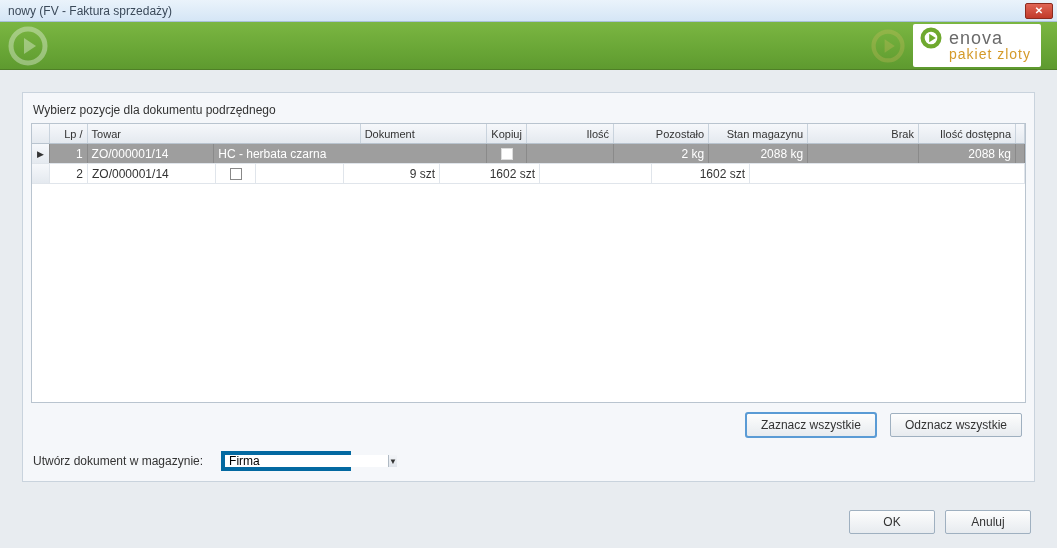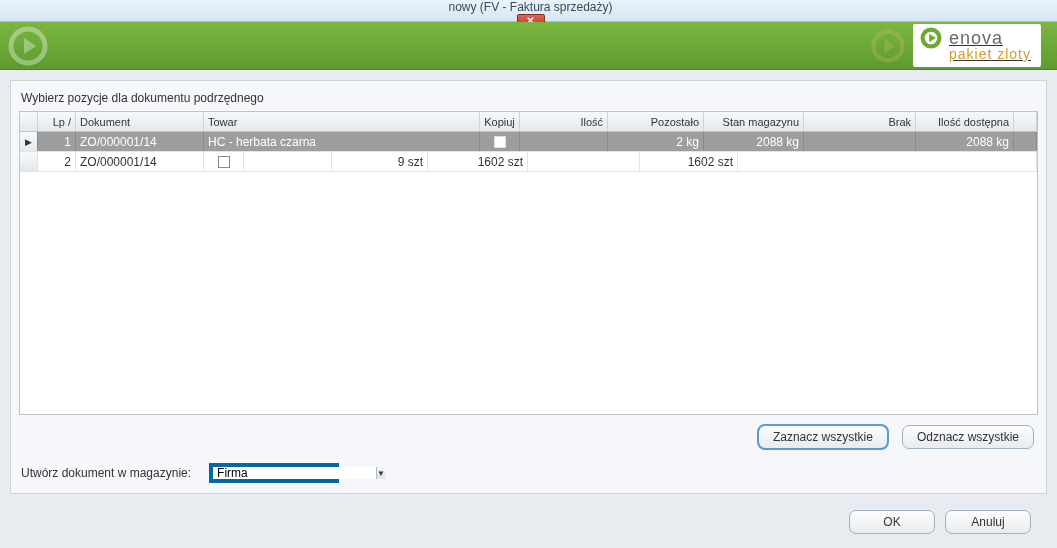--- a/index.html
+++ b/index.html
@@ -16,21 +16,20 @@
   }
   
   .titlebar {
     height: 22px;
     background: linear-gradient(to bottom, #eaf3fb, #d5e6f6);
     border-bottom: 1px solid #a9c1d9;
     display: flex;
     align-items: center;
     padding: 0 4px 0 8px;
     justify-content: space-between;
-    flex-direction: column;
   }
   .title-text { color: #3b4a5a; font-size: 12px; }
   .close-btn {
     width: 28px; height: 16px;
     background: linear-gradient(to bottom, #e06555, #c13a2a);
     border: 1px solid #8b2b1f;
     border-radius: 2px;
     color: #fff;
     display: flex; align-items: center; justify-content: center;
     font-size: 10px; font-weight: bold;
@@ -53,31 +52,30 @@
   .play-logo-left svg { opacity: 0.35; }
   .logo-right {
     display: flex; align-items: center; gap: 8px;
   }
   .enova-logo {
     background: #fff;
     padding: 5px 10px 6px 36px;
     border-radius: 2px;
     position: relative;
     line-height: 1;
-    text-decoration: underline;
   }
   .enova-logo .en-o {
     position: absolute; left: 6px; top: 2px;
     width: 24px; height: 24px;
   }
   .enova-text { font-size: 18px; color: #6a6a6a; letter-spacing: 1px; }
   .enova-sub { font-size: 14px; color: #d49a2a; letter-spacing: 1px; display:block; text-align:right; }
   
   .main-panel {
-    margin: 10px;
+    margin: 22px;
     background: #f5f7fa;
     border: 1px solid #c9d3dd;
     padding: 8px;
     flex: 1;
     display: flex;
     flex-direction: column;
   }
   .instruction {
     font-size: 12px;
     color: #333;
@@ -157,21 +155,21 @@
     display: flex;
     justify-content: flex-end;
     gap: 14px;
     padding: 10px 4px 4px 4px;
   }
   .btn {
     min-width: 130px;
     height: 24px;
     background: linear-gradient(to bottom,#fdfdfd,#e7ebef);
     border: 1px solid #9fb0c0;
-    border-radius: 7px;
+    border-radius: 2px;
     font-size: 12px;
     color: #333;
     cursor: pointer;
     padding: 0 14px;
   }
   .btn.focused {
     outline: 2px solid #5a9bd5;
     outline-offset: -1px;
   }
   
@@ -249,22 +247,22 @@
   </div>
 </div>
 
 <div class="main-panel">
   <div class="instruction">Wybierz pozycje dla dokumentu podrzędnego</div>
 
   <div class="grid-wrap">
     <div class="grid-header">
       <div class="cell col-handle"></div>
       <div class="cell col-lp">Lp /</div>
+      <div class="cell col-towar">Towar</div>
       <div class="cell col-doc">Dokument</div>
-      <div class="cell col-towar">Towar</div>
       <div class="cell col-kopiuj">Kopiuj</div>
       <div class="cell col-ilosc">Ilość</div>
       <div class="cell col-pozost">Pozostało</div>
       <div class="cell col-stan">Stan magazynu</div>
       <div class="cell col-brak">Brak</div>
       <div class="cell col-dostep">Ilość dostępna</div>
       <div class="cell col-tail"></div>
     </div>
     <div class="grid-body" id="grid-body">
         <div class="grid-row selected">

